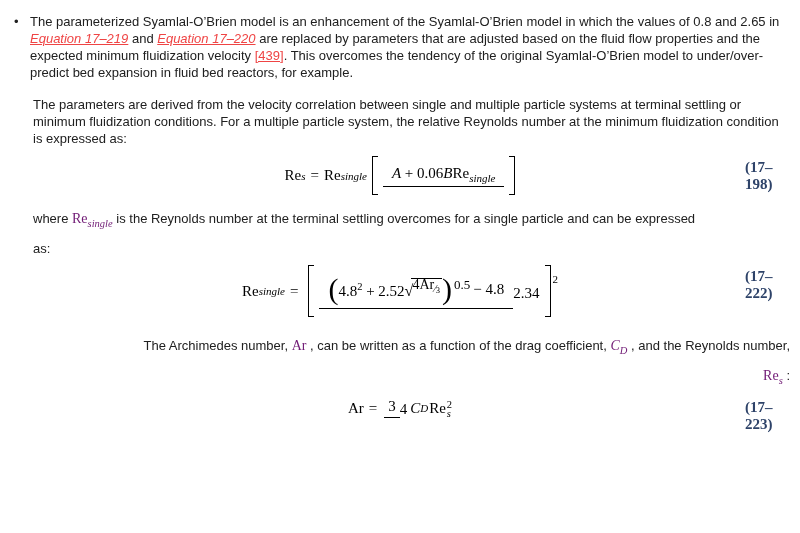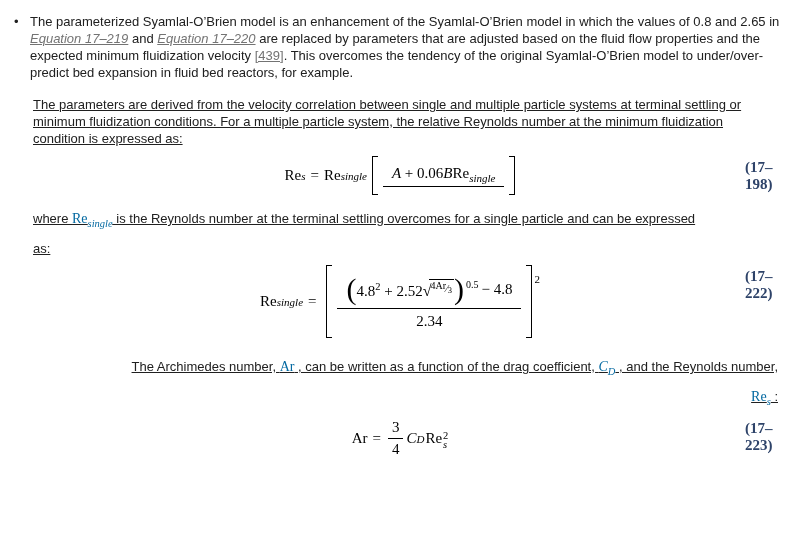--- a/index.html
+++ b/index.html
@@ -5,59 +5,59 @@
   * { margin:0; padding:0; box-sizing:border-box; }
   html,body { width:800px; height:533px; background:#ffffff; overflow:hidden; }
   body {
     font-family:"Liberation Sans", sans-serif;
     font-size:13px; line-height:17px; color:#202020;
   }
   
   .bullet-row { display:flex; margin:13px 5px 0 14px; }
   .bullet-glyph { width:16px; flex:0 0 16px; font-size:13px; }
   .bullet-text { flex:1; padding-right:2px; }
-  .para { margin:15px 22px 0 33px;text-decoration:underline; }
+  .para { margin:15px 10px 0 33px; }
   .para.mathline { line-height:30px; margin-top:9px; }
-  a.doc-link { color:#737373; text-decoration:underline; cursor:pointer; }
+  a.doc-link { color:#ef4444; text-decoration:underline; cursor:pointer; }
   a.doc-link.eq { font-style:italic; }
   
-  .imath { font-family:"Liberation Serif", serif; font-size:14px; color:#0369a1; }
+  .imath { font-family:"Liberation Serif", serif; font-size:14px; color:#701a75; }
   .imath sub { font-size:10.5px; font-style:italic; line-height:0; }
   .imath .itv { font-style:italic; }
   
   .eq-row { position:relative; display:flex; justify-content:center; align-items:flex-start; }
   .eq-row.r1 { margin-top:9px;  }
   .eq-row.r2 { margin-top:1px;  }
   .eq-row.r3 { margin-top:5px;  }
   .equation {
     display:inline-flex; align-items:center;
     font-family:"Liberation Serif", serif; font-size:15px; color:#000;
   }
   .equation sub { font-size:11px; font-style:italic; line-height:0; }
   .equation sup { font-size:10.5px; font-style:normal; line-height:0; }
   .it { font-style:italic; }
   .rm { font-style:normal; }
   .eqsign { margin:0 5px; }
-  .frac { display:inline-flex; flex-direction:column; align-items:center; margin:0 2px; padding:8px 0; }
+  .frac { display:inline-flex; flex-direction:row; align-items:center; margin:0 2px; padding:8px 0; }
   .frac .num { border-bottom:1.2px solid #000; padding:1px 9px 4px; white-space:nowrap; text-align:center; }
   .frac .den { padding-top:4px; white-space:nowrap; }
   .frac.small { padding:2px 0; margin-right:3px; }
   .frac.small .num { padding:0 4px 2px; }
   .frac.small .den { padding-top:2px; }
   .brk { width:6px; align-self:stretch; }
   .brk-l { border-left:1.5px solid #000; border-top:1.5px solid #000; border-bottom:1.5px solid #000; margin-left:5px; margin-right:3px; }
   .brk-r { border-right:1.5px solid #000; border-top:1.5px solid #000; border-bottom:1.5px solid #000; margin-left:3px; }
   .outer-exp { align-self:flex-start; font-size:11px; margin:6px 0 0 2px; font-style:normal; }
   .numflex { display:inline-flex; align-items:center; }
   .bigp { font-size:30px; line-height:30px; font-weight:400; }
-  .paren-exp { align-self:flex-start; font-size:10px; margin:2px 3px 0 2px; }
+  .paren-exp { align-self:flex-start; font-size:13px; margin:2px 3px 0 2px; }
   .sqrt { white-space:nowrap; }
   .sqrt-sign { font-size:16px; }
   .radicand { display:inline-block; border-top:1.1px solid #000; margin-left:-2px; padding:0 2px 0 1px; vertical-align:4px; line-height:11px; }
-  .tfu { font-size:10px; vertical-align:3px; }
+  .tfu { font-size:14px; vertical-align:3px; }
   .tfs { font-size:10px; }
   .tfd { font-size:8.5px; vertical-align:-1px; }
   .stack { display:inline-flex; flex-direction:column; align-items:flex-start; font-size:10.5px; line-height:9px; margin-left:1px; transform:translateY(1px); }
   .stack .bot { font-style:italic; }
   .eq-number {
     position:absolute; right:7px; top:3px; width:48px;
     font-family:"Liberation Serif", serif; font-weight:bold;
     font-size:15px; line-height:17px; color:#2e4369; text-align:left;
   }
 </style>

